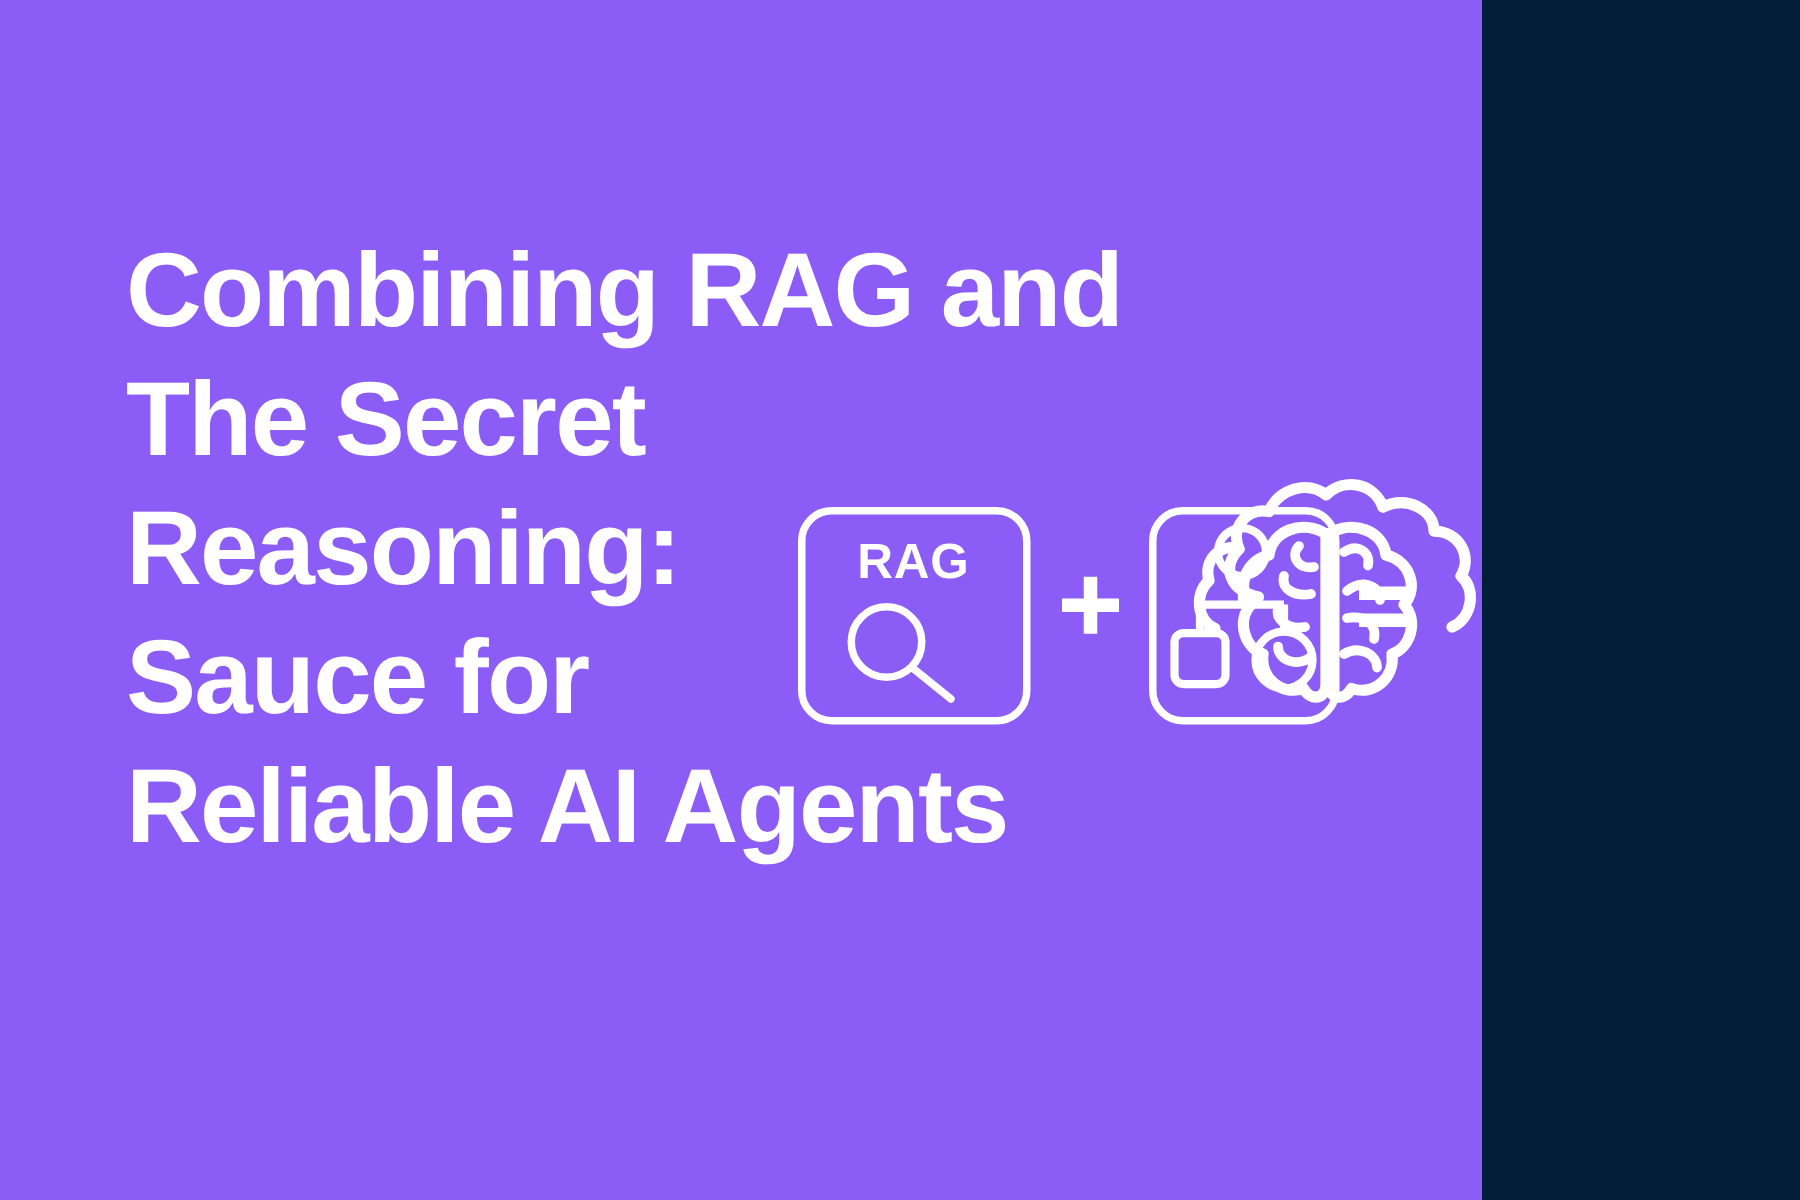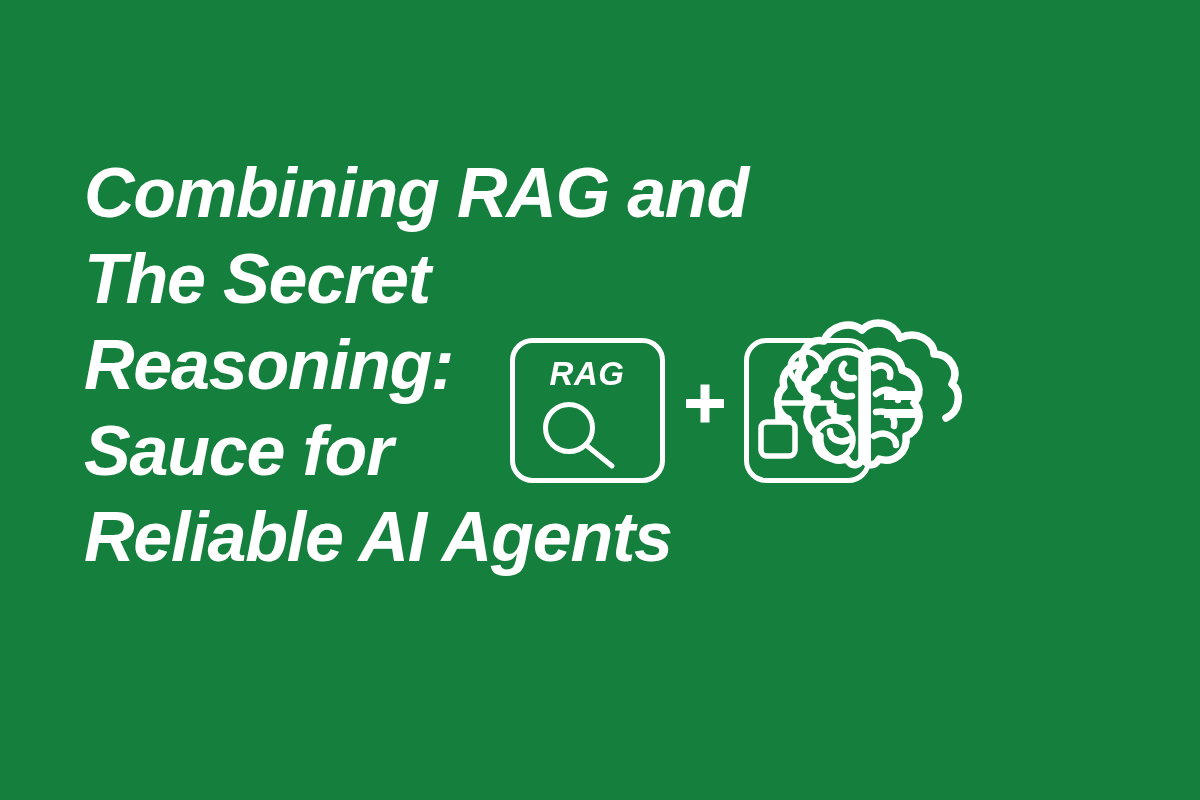--- a/index.html
+++ b/index.html
@@ -10,25 +10,24 @@
   body {
     width: 1200px;
     height: 800px;
     overflow: hidden;
     font-family: "Liberation Sans", sans-serif;
     background: #021d38;
   }
 
   #banner {
     position: relative;
-    width: 1200px;
+    width: 988px;
     height: 800px;
-    background: #15803d;
+    background: #8b5cf6;
     box-sizing: border-box;
-    font-style: italic;
   }
 
   
   #title-block {
     position: absolute;
     left: 84px;
     top: 150px;
     width: 620px;
   }
   .title-line {
@@ -37,21 +36,21 @@
     font-size: 70px;
     line-height: 86px;
     color: #ffffff;
     letter-spacing: -1.2px;
     white-space: pre;
   }
 
   
   #equation {
     position: absolute;
-    left: 502px;
+    left: 524px;
     top: 300px;
     width: 640px;
     height: 200px;
   }
 
   .eq-svg {
     display: block;
   }
 </style>
 </head>

